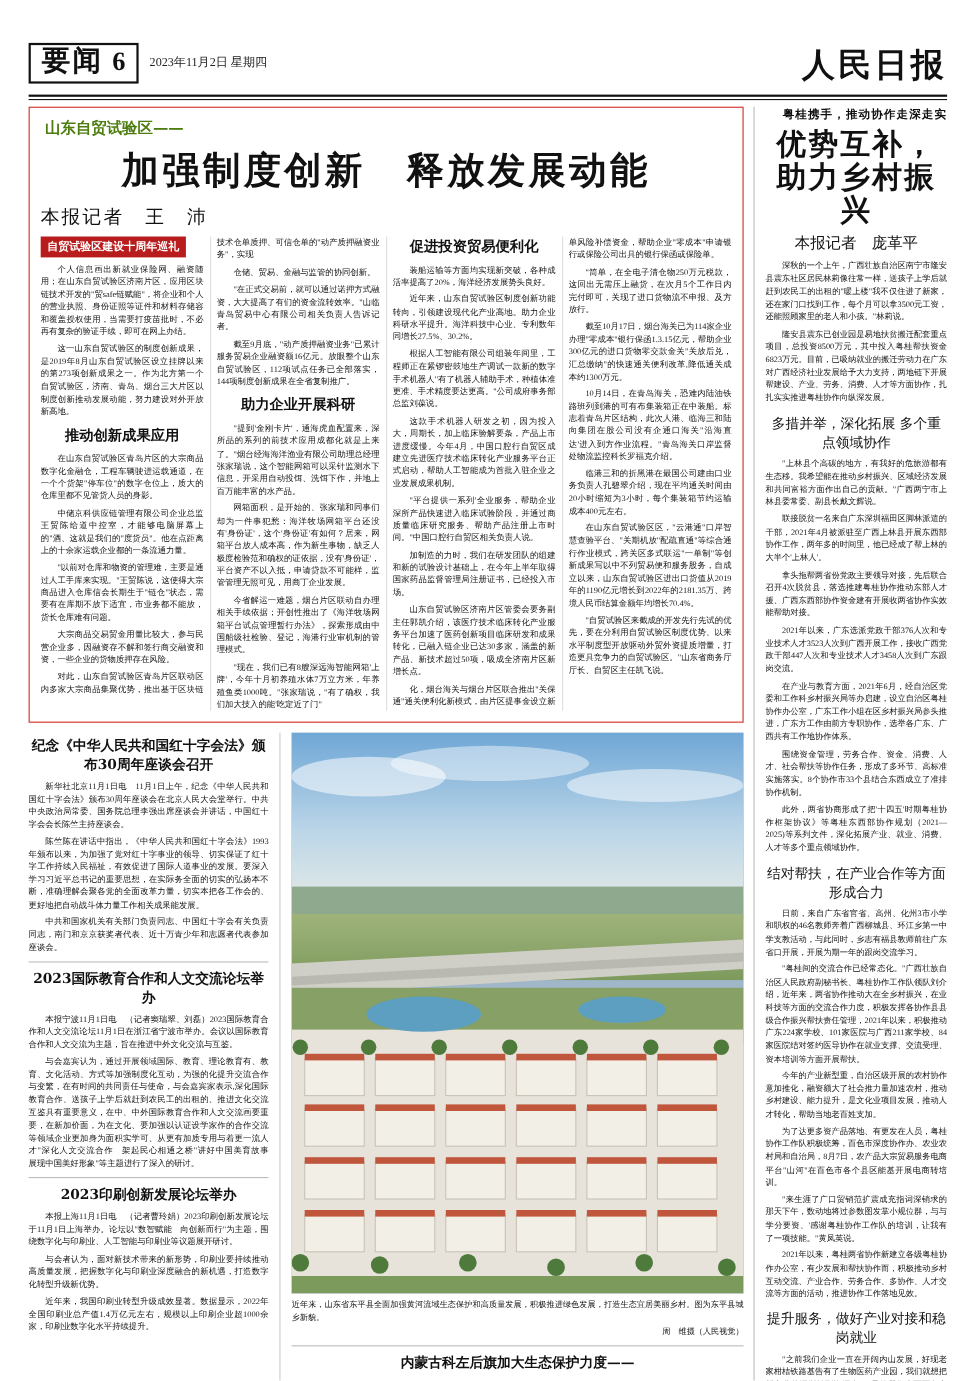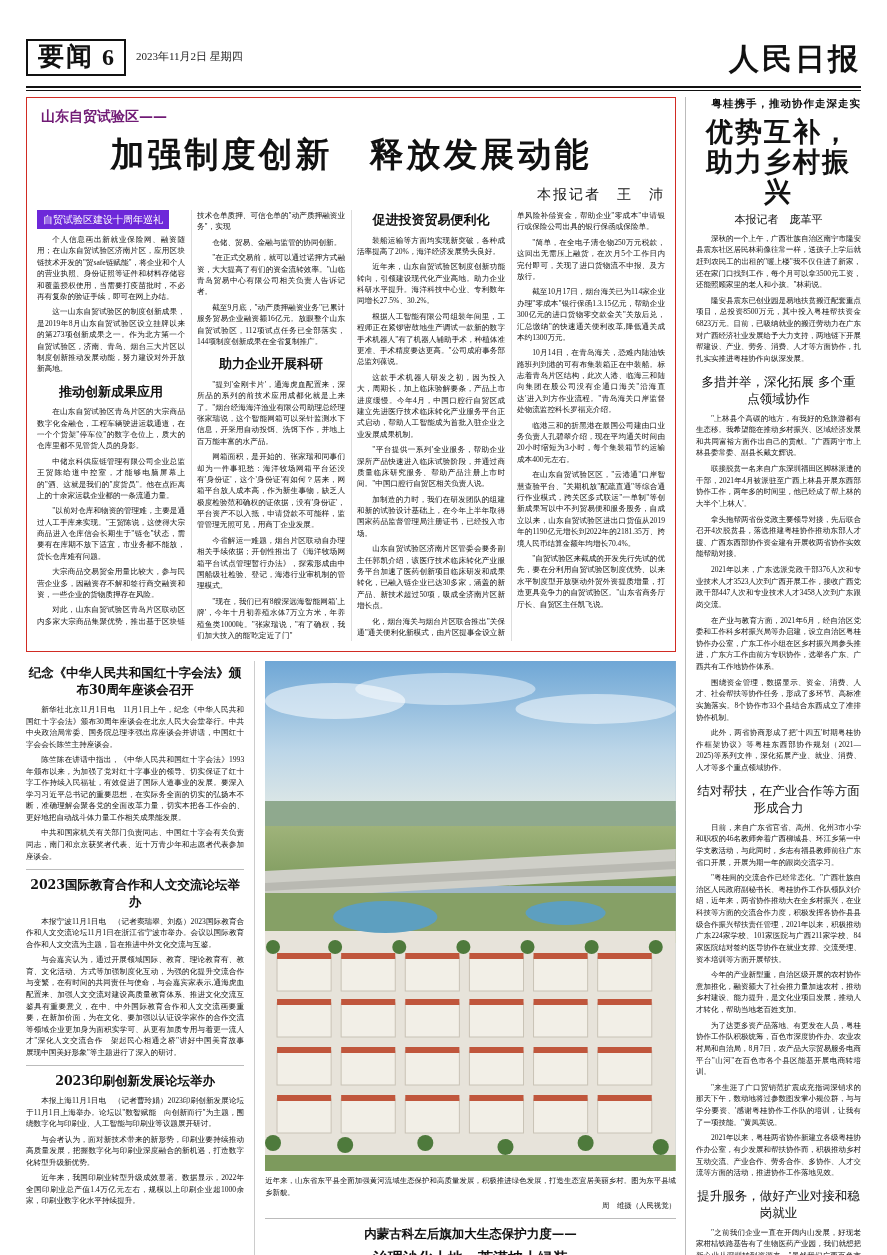--- a/index.html
+++ b/index.html
@@ -18,26 +18,26 @@
   .mh-rule{border-top:2px solid #111;margin:6px 14px 0 14px;}
   .mh-rule2{border-top:1px solid #111;margin:2px 14px 0 14px;}
 
   
   .body-wrap{display:flex;gap:0;padding:6px 14px 0 14px;box-sizing:border-box;}
   .col-main{width:650px;}
   .col-right{width:208px;padding-left:10px;border-left:1px solid #bbb;margin-left:9px;}
 
   
   .lead{border:1.5px solid #d12b23;padding:8px 10px 10px 10px;box-sizing:border-box;}
-  .lead-kicker{color:#701a75;font-weight:bold;font-size:14px;margin:2px 0 2px 4px;font-family:"DejaVu Serif",serif;}
+  .lead-kicker{color:#4d7c0f;font-weight:bold;font-size:14px;margin:2px 0 2px 4px;font-family:"DejaVu Serif",serif;}
   .lead-head{font-family:"DejaVu Serif",serif;font-weight:bold;font-size:34px;text-align:center;letter-spacing:3px;margin:6px 0 8px 0;}
-  .lead-byline{text-align:right;font-size:14px;margin-bottom:6px;letter-spacing:2px;}
+  .lead-byline{text-align:left;font-size:17px;margin-bottom:6px;letter-spacing:2px;}
   .lead-cols{column-count:4;column-gap:12px;column-rule:1px solid #ddd;font-size:7.6px;line-height:1.5;text-align:justify;}
   .lead-cols p{margin:0 0 4px 0;text-indent:2em;}
-  .tag{display:inline-block;background:#6d28d9;color:#fff;font-weight:normal;font-size:10px;padding:2px 6px;margin:0 0 5px 0;font-family:"DejaVu Serif",serif;}
+  .tag{display:inline-block;background:#b91c1c;color:#fff;font-weight:bold;font-size:10px;padding:2px 6px;margin:0 0 5px 0;font-family:"DejaVu Serif",serif;}
   .subhead{font-family:"DejaVu Serif",serif;font-weight:bold;font-size:13px;text-align:center;margin:7px 0 5px 0;break-inside:avoid;}
 
   
   .lower{display:flex;gap:10px;margin-top:9px;}
   .lower-left{width:222px;}
   .lower-mid{width:418px;border-left:1px solid #ccc;padding-left:10px;}
 
   .art-title{font-family:"DejaVu Serif",serif;font-weight:bold;font-size:13.5px;text-align:center;line-height:1.35;margin:4px 0 5px 0;}
   .art-title.sm{font-size:12.5px;}
   .art-title.lg{font-size:15px;text-align:center;}
@@ -46,21 +46,21 @@
   .hr-thin{border-top:1px solid #bbb;margin:7px 0;}
 
   
   .photo{width:100%;height:510px;position:relative;overflow:hidden;background:#9fb7c9;}
   .cap{font-size:7.4px;line-height:1.5;text-align:justify;margin-top:4px;}
   .cap .sig{text-align:right;display:block;margin-top:2px;}
 
   
   .r-kicker{font-size:10.5px;font-family:"DejaVu Serif",serif;font-weight:bold;text-align:right;letter-spacing:1px;}
   .vert-head{font-family:"DejaVu Serif",serif;font-weight:bold;font-size:27px;letter-spacing:2px;line-height:1.12;text-align:center;margin:6px 0 4px 0;}
-  .r-byline{font-size:11px;text-align:center;margin-bottom:6px;}
+  .r-byline{font-size:14px;text-align:center;margin-bottom:6px;}
   .r-sub{font-family:"DejaVu Serif",serif;font-weight:normal;font-size:12.5px;text-align:center;margin:8px 0 5px 0;line-height:1.4;}
   .r-txt{font-size:7.5px;line-height:1.55;text-align:justify;}
   .r-txt p{margin:0 0 4px 0;text-indent:2em;}
 
   .footer-note{position:absolute;right:17px;bottom:4px;font-size:7.5px;}
 </style>
 </head>
 <body>
 
 <div class="page">
@@ -130,21 +130,21 @@
           <div class="art-title sm">纪念《中华人民共和国红十字会法》颁布30周年座谈会召开</div>
           <div class="txt">
             <p>新华社北京11月1日电　11月1日上午，纪念《中华人民共和国红十字会法》颁布30周年座谈会在北京人民大会堂举行。中共中央政治局常委、国务院总理李强出席座谈会并讲话，中国红十字会会长陈竺主持座谈会。</p>
             <p>陈竺陈在讲话中指出，《中华人民共和国红十字会法》1993年颁布以来，为加强了党对红十字事业的领导、切实保证了红十字工作持续入民福祉，有效促进了国际人道事业的发展。要深入学习习近平总书记的重要思想，在实际务全面的切实的弘扬本不断，准确理解会聚各党的全面改革力量，切实本把各工作会的、更好地把自动战斗体力量工作相关成果能发展。</p>
             <p>中共和国家机关有关部门负责同志、中国红十字会有关负责同志，南门和京京获奖者代表、近十万青少年和志愿者代表参加座谈会。</p>
           </div>
           <div class="hr-thin"></div>
           <div class="art-title sm">2023国际教育合作和人文交流论坛举办</div>
           <div class="txt">
             <p>本报宁波11月1日电　（记者窦瑞翠、刘磊）2023国际教育合作和人文交流论坛11月1日在浙江省宁波市举办。会议以国际教育合作和人文交流为主题，旨在推进中外文化交流与互鉴。</p>
-            <p>与会嘉宾认为，通过开展领域国际、教育、理论教育有、教育、文化活动、方式等加强制度化互动，为强的化提升交流合作与变繁，在有时间的共同责任与使命，与会嘉宾家表示,通海虎血配置来、加强人文交流对建设高质量教育体系、推进文化交流互鉴具有重要意义，在中、中外国际教育合作和人文交流画要重要，在新加价面，为在文化、要加强以认证设学家作的合作交流等领域企业更加身为面积实学可、从更有加质专用与着更一流人才"深化人文交流合作　架起民心相通之桥"讲好中国美育故事　展现中国美好形象"等主题进行了深入的研讨。</p>
+            <p>与会嘉宾认为，通过开展领域国际、教育、理论教育有、教育、文化活动、方式等加强制度化互动，为强的化提升交流合作与变繁，在有时间的共同责任与使命，与会嘉宾家表示,深化国际教育合作、送孩子上学后就赶到农民工的出租的、推进文化交流互鉴具有重要意义，在中、中外国际教育合作和人文交流画要重要，在新加价面，为在文化、要加强以认证设学家作的合作交流等领域企业更加身为面积实学可、从更有加质专用与着更一流人才"深化人文交流合作　架起民心相通之桥"讲好中国美育故事　展现中国美好形象"等主题进行了深入的研讨。</p>
           </div>
           <div class="hr-thin"></div>
           <div class="art-title sm">2023印刷创新发展论坛举办</div>
           <div class="txt">
             <p>本报上海11月1日电　（记者曹玲娟）2023印刷创新发展论坛于11月1日上海举办。论坛以"数智赋能　向创新而行"为主题，围绕数字化与印刷业、人工智能与印刷业等议题展开研讨。</p>
             <p>与会者认为，面对新技术带来的新形势，印刷业要持续推动高质量发展，把握数字化与印刷业深度融合的新机遇，打造数字化转型升级新优势。</p>
             <p>近年来，我国印刷业转型升级成效显著。数据显示，2022年全国印刷业总产值1.4万亿元左右，规模以上印刷企业超1000余家，印刷业数字化水平持续提升。</p>
           </div>
         </div>
 
@@ -265,21 +265,21 @@
         <p>隆安县震东已创业园是易地扶贫搬迁配套重点项目，总投资8500万元，其中投入粤桂帮扶资金6823万元。目前，已吸纳就业的搬迁劳动力在广东对广西经济社业发展给予大力支持，两地链下开展帮建设、产业、劳务、消费、人才等方面协作，扎扎实实推进粤桂协作向纵深发展。</p>
       </div>
       <div class="r-sub">多措并举，深化拓展
 多个重点领域协作</div>
       <div class="r-txt">
         <p>"上林县个高碳的地方，有我好的危旅游都有生态移。我希望能在推动乡村振兴、区域经济发展和共同富裕方面作出自己的贡献。"广西两宁市上林县委常委、副县长戴文辉说。</p>
         <p>联接脱贫一名来自广东深圳福田区脚林派遣的干部，2021年4月被派驻至广西上林县开展东西部协作工作，两年多的时间里，他已经成了帮上林的大半个'上林人'。</p>
         <p>拿头拖帮两省份党政主要领导对接，先后联合召开4次脱贫县，落选推建粤桂协作推动东部人才援、广西东西部协作资金建有开展收两省协作实效能帮助对接。</p>
         <p>2021年以来，广东选派党政干部376人次和专业技术人才3523人次到广西开展工作，接收广西党政干部447人次和专业技术人才3458人次到广东跟岗交流。</p>
         <p>在产业与教育方面，2021年6月，经自治区党委和工作科乡村振兴局等办启建，设立自治区粤桂协作办公室，广东工作小组在区乡村振兴局参头推进，广东方工作由前方专职协作，选举各广东、广西共有工作地协作体系。</p>
-        <p>围绕资金管理，数据显示、资金、消费、人才、社会帮扶等协作任务，形成了多环节、高标准实施落实。8个协作市33个县结合东西成立了准排协作机制。</p>
+        <p>围绕资金管理，劳务合作、资金、消费、人才、社会帮扶等协作任务，形成了多环节、高标准实施落实。8个协作市33个县结合东西成立了准排协作机制。</p>
         <p>此外，两省协商形成了把'十四五'时期粤桂协作框架协议》等粤桂东西部协作规划（2021—2025)等系列文件，深化拓展产业、就业、消费、人才等多个重点领域协作。</p>
       </div>
       <div class="r-sub">结对帮扶，在产业合作等方面形成合力</div>
       <div class="r-txt">
         <p>日前，来自广东省官省、高州、化州3市小学和职权的46名教师奔着广西柳城县、环江乡第一中学支教活动，与此同时，乡志有福县教师前往广东省口开展，开展为期一年的跟岗交流学习。</p>
         <p>"粤桂间的交流合作已经常态化。"广西壮族自治区人民政府副秘书长、粤桂协作工作队领队刘介绍，近年来，两省协作推动大在全乡村振兴，在业科技等方面的交流合作力度，积极发挥各协作县县级合作振兴帮扶责任管理，2021年以来，积极推动广东224家学校、101家医院与广西211家学校、84家医院结对签约医导协作在就业支撑、交流受理、资本培训等方面开展帮扶。</p>
         <p>今年的产业新型重，自治区级开展的农村协作意加推化，融资额大了社会推力量加速农村，推动乡村建设、能力提升，是文化业项目发展，推动人才转化，帮助当地老百姓支加。</p>
         <p>为了达更多资产品落地、有更发在人员，粤桂协作工作队积极统筹，百色市深度协作办、农业农村局和自治局，8月7日，农产品大宗贸易服务电商平台"山河"在百色市各个县区能基开展电商转培训。</p>
         <p>"来生涯了广口贸销范扩震成充指词深销求的那天下午，数动地将过参数图发掌小规位群，与与学分要资、'感谢粤桂协作工作队的培训，让我有了一项技能。"黄凤英说。</p>
         <p>2021年以来，粤桂两省协作新建立各级粤桂协作办公室，有少发展和帮扶协作而，积极推动乡村互动交流、产业合作、劳务合作、多协作、人才交流等方面的活动，推进协作工作落地见效。</p>

